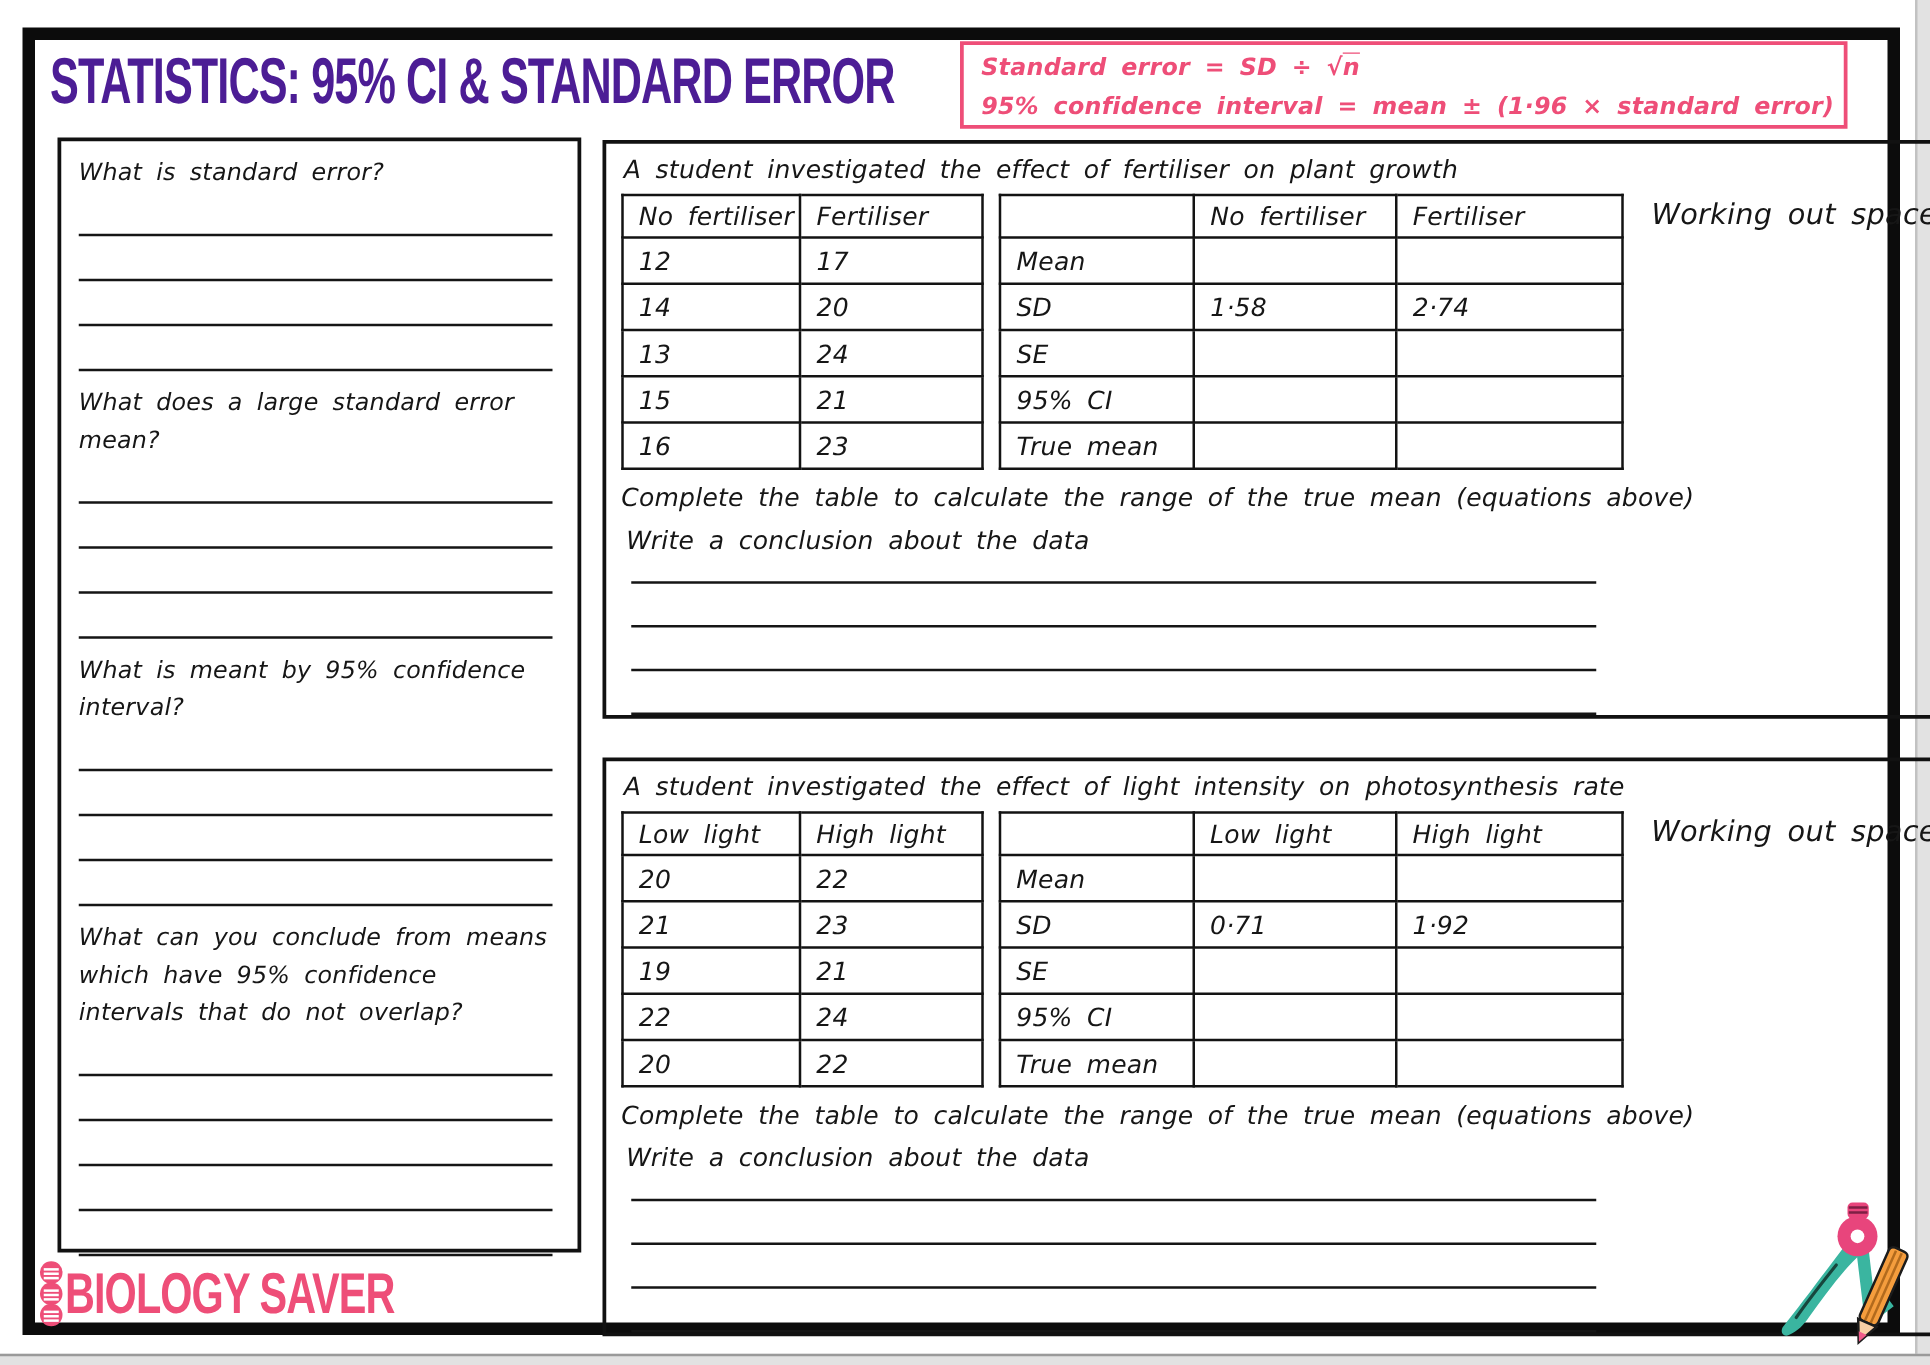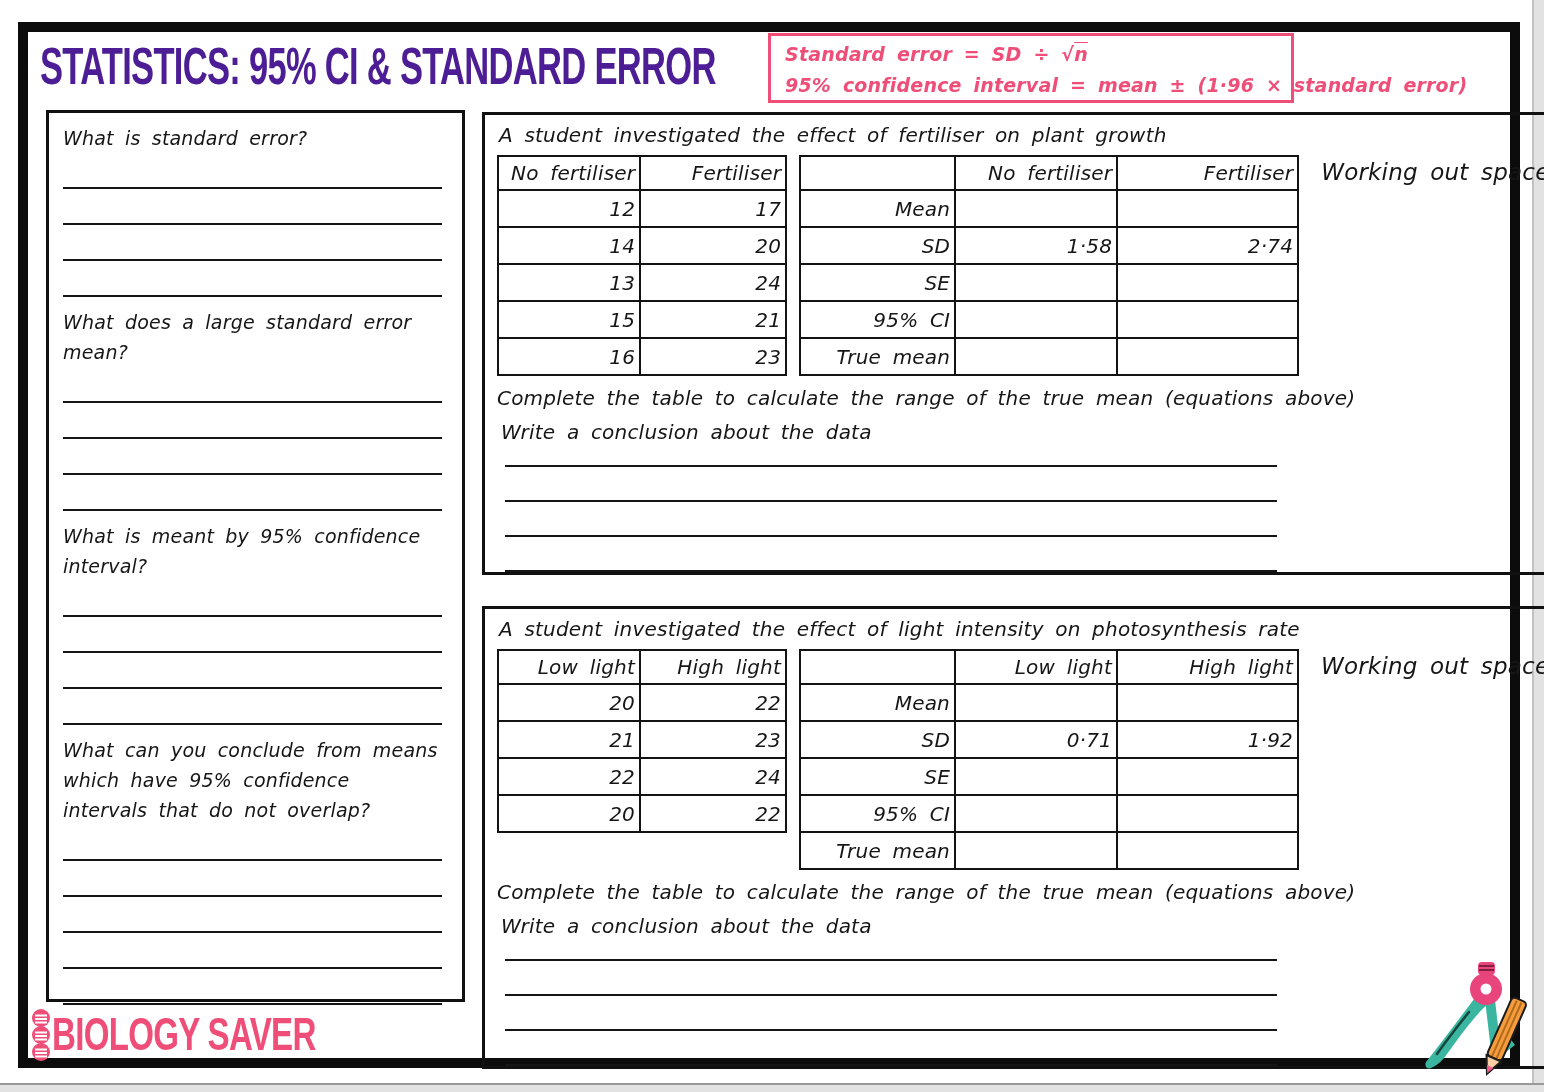--- a/index.html
+++ b/index.html
@@ -34,21 +34,21 @@
   }
   .page-title .tt {
     display:inline-block;
     font-family:"Liberation Sans", sans-serif;
     font-weight:800; font-size:48px; letter-spacing:-1px;
     transform:scale(.72,1.08); transform-origin:left top;
   }
 
   
   .formula-box {
-    position:absolute; left:768px; top:33px; width:526px; height:70px;
+    position:absolute; left:768px; top:33px; width:710px; height:70px;
     border:3px solid #ee4e78; padding:3px 14px;
     color:#ee4e78; font-weight:700; font-size:19px; line-height:31px;
     white-space:nowrap;
   }
   .sqrt-arg { text-decoration:overline; }
 
   
   .qpanel {
     position:absolute; left:46px; top:110px; width:419px; height:892px;
     border:3px solid #111; padding:8px 20px 8px 14px;
@@ -63,21 +63,21 @@
     position:absolute; left:482px; width:1205px; height:463px;
     border:3px solid #111; padding:6px 12px;
   }
   .section.s1 { top:112px; }
   .section.s2 { top:606px; }
   .s-head { font-size:20px; font-weight:500; margin:2px 0 8px 2px; }
   .tables-row { display:flex; align-items:flex-start; }
 
   table.t { border-collapse:collapse; table-layout:fixed; }
   table.t th, table.t td {
-    border:2px solid #131313; text-align:right; vertical-align:middle;
+    border:2px solid #131313; text-align:left; vertical-align:middle;
     font-style:italic; font-size:20px; font-weight:400;
     padding:2px 4px 2px 12px; overflow:hidden; white-space:nowrap;
   }
   table.t { border:1px solid #131313; }
   table.t th { height:34px; font-weight:500; }
   table.t td { height:37px; }
 
   .data-t col.c1 { width:142px; } .data-t col.c2 { width:146px; }
   .stats-t { margin-left:12px; }
   .stats-t col.c0 { width:155px; } .stats-t col.c1 { width:162px; } .stats-t col.c2 { width:181px; }
@@ -253,20 +253,24 @@
           <th class="hand">Low light</th>
           <th class="hand">High light</th>
         </tr>
         <tr>
               <td class="hand">20</td>
               <td class="hand">22</td>
             </tr>
         <tr>
               <td class="hand">21</td>
               <td class="hand">23</td>
+            </tr>
+        <tr>
+              <td class="hand">19</td>
+              <td class="hand">21</td>
             </tr>
         <tr>
               <td class="hand">22</td>
               <td class="hand">24</td>
             </tr>
         <tr>
               <td class="hand">20</td>
               <td class="hand">22</td>
             </tr>
       </tbody>

